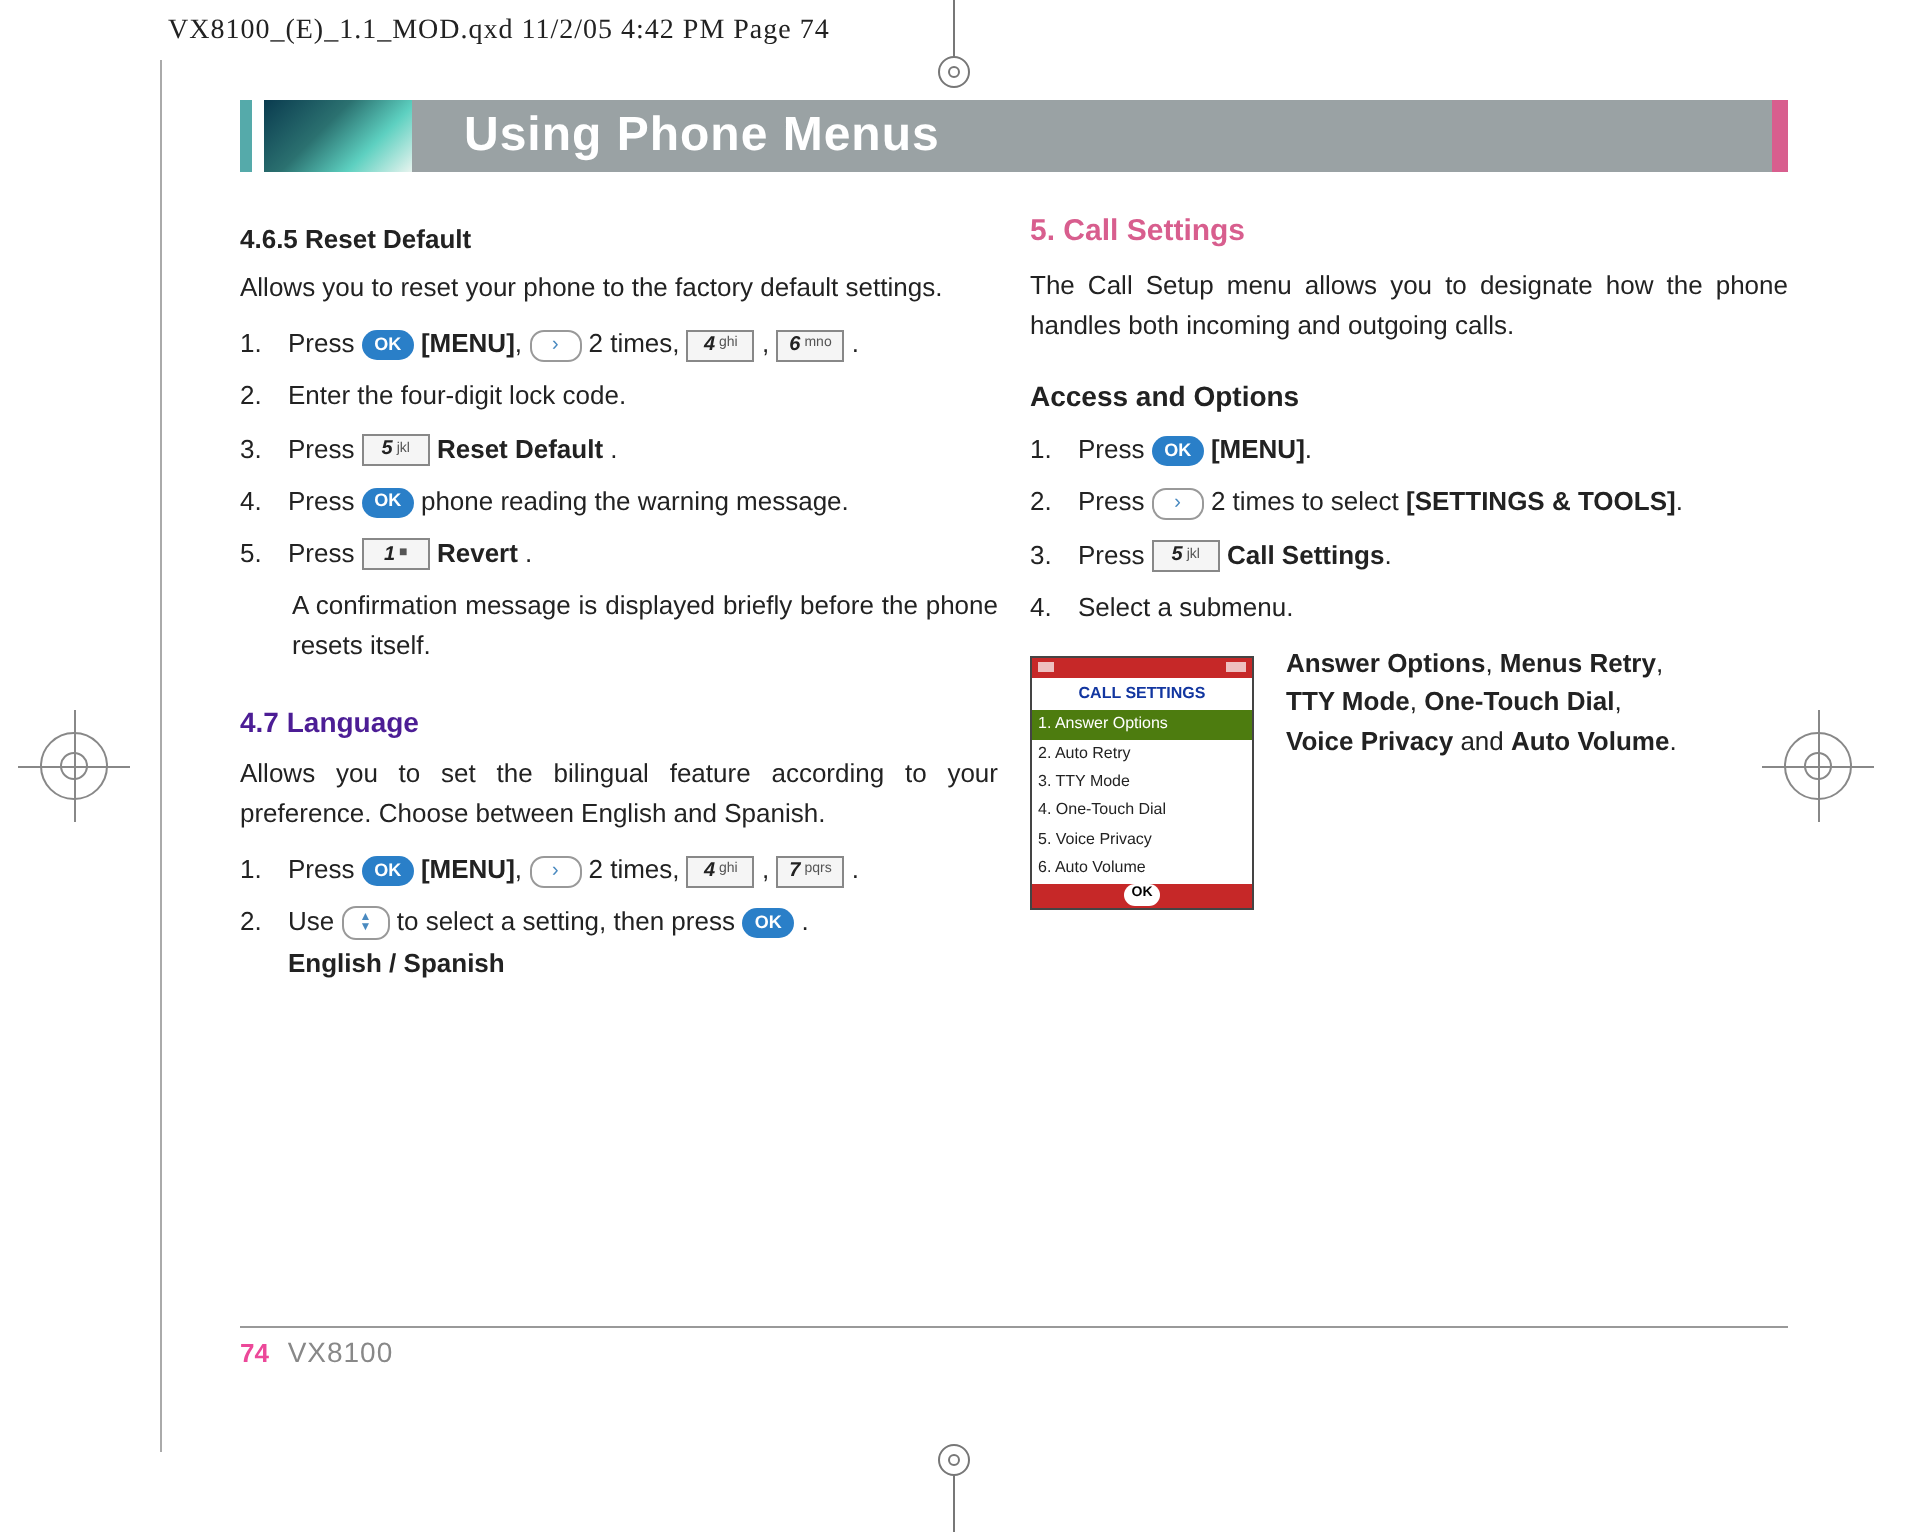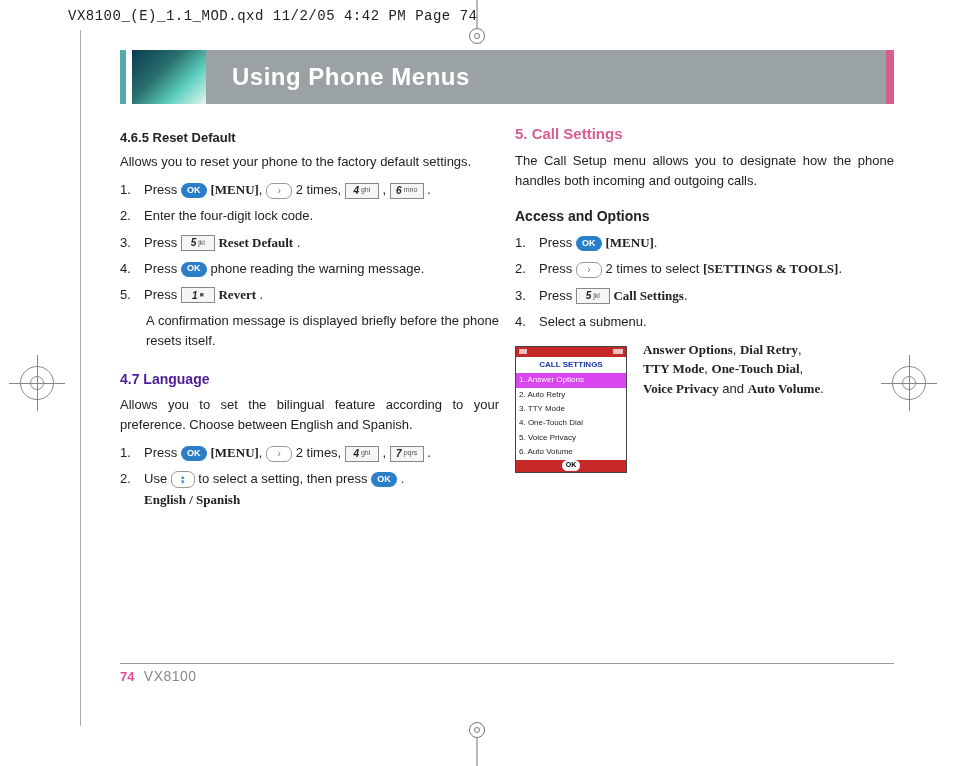--- a/index.html
+++ b/index.html
@@ -46,34 +46,34 @@
     display:flex; align-items:center; justify-content:center;
   }
   .side-mark-left { left:20px; }
   .side-mark-right { right:28px; }
   .side-inner {
     width:12px; height:12px; border:1px solid #888; border-radius:50%;
   }
   .side-cross-h{ position:absolute; width:56px; height:1px; background:#888; }
   .side-cross-v{ position:absolute; width:1px; height:56px; background:#888; }
   .slug {
-    position:absolute; top:8px; left:68px;
-    font-family: Liberation Mono, monospace;
+    position:absolute; top:8px; left:84px;
+    font-family: Liberation Serif, serif;
     font-size:14px; color:#222; letter-spacing:0.5px;
   }
   .gutter {
     position:absolute; top:30px; bottom:40px; left:80px; width:1px; background:#aaa;
   }
   .page {
     position:absolute;
     top:50px; left:120px; right:60px; bottom:60px;
   }
   .title-band {
     position:relative;
-    height:54px;
+    height:36px;
     display:flex; align-items:stretch;
     margin-bottom:18px;
   }
   .title-stripe-left {
     width:6px; background:#5aa; margin-right:6px;
   }
   .title-photo {
     width:74px;
     background: linear-gradient(135deg,#0a3b4f 0%, #2b7170 40%, #5dd0c0 70%, #e8f4ef 100%);
     position:relative;
@@ -129,31 +129,31 @@
     vertical-align:middle; font-size:6px; line-height:5px; color:#4a8ac0; background:#fff;
   }
   .key-btn {
     display:inline-flex; align-items:center; justify-content:center;
     min-width:26px; height:14px; border:1px solid #888; background:#f5f5f5;
     font-size:9px; vertical-align:middle; padding:0 3px;
     font-family: Arial, sans-serif;
   }
   .key-btn .n { font-weight:bold; font-style:italic; font-size:10px; margin-right:2px; }
   .key-btn .t { font-size:7px; color:#555; }
-  strong { font-weight:bold;font-family:Liberation Serif, serif; }
+  strong { font-weight:bold; }
   .phone-screen {
     width:110px; border:1px solid #444; background:#fff;
     font-size:8px; margin-top:6px;
   }
   .ps-top { height:10px; background:#c62828; position:relative; }
   .ps-top::before { content:""; position:absolute; left:3px; top:2px; width:8px; height:5px; background:#fff; opacity:.7; }
   .ps-top::after { content:""; position:absolute; right:3px; top:2px; width:10px; height:5px; background:#fff; opacity:.7; }
   .ps-title { background:#fff; color:#1236a0; text-align:center; font-weight:bold; padding:2px 0; }
   .ps-item { padding:1px 3px; }
-  .ps-sel { background:#d946ef; color:#fff; }
+  .ps-sel { background:#4d7c0f; color:#fff; }
   .ps-bottom { height:12px; background:#c62828; display:flex; align-items:center; justify-content:center; }
   .ps-ok { background:#fff; color:#000; font-size:7px; border-radius:6px; padding:0 4px; font-weight:bold; }
   .options-block { flex:1; padding-left:16px; font-size:13px; line-height:1.5; }
   .submenu-row { display:flex; align-items:flex-start; margin-top:8px; }
   .footer-rule {
     position:absolute; left:0; right:0; bottom:42px; height:1px; background:#999;
   }
   .footer-text {
     position:absolute; left:0; bottom:22px; font-size:12px;
   }
@@ -352,21 +352,21 @@
           <div class="ps-item">2. Auto Retry</div>
           <div class="ps-item">3. TTY Mode</div>
           <div class="ps-item">4. One-Touch Dial</div>
           <div class="ps-item">5. Voice Privacy</div>
           <div class="ps-item">6. Auto Volume</div>
           <div class="ps-bottom">
               <span class="ps-ok">OK</span>
             </div>
         </div>
         <div class="options-block">
-          <div><strong>Answer Options</strong><span>, </span><strong>Dial Retry</strong><span>,</span></div>
+          <div><strong>Answer Options</strong><span>, </span><strong>Menus Retry</strong><span>,</span></div>
           <div><strong>TTY Mode</strong><span>, </span><strong>One-Touch Dial</strong><span>,</span></div>
           <div><strong>Voice Privacy</strong><span> and </span><strong>Auto Volume</strong><span>.</span></div>
         </div>
       </div>
     </div>
   </div>
 
   <div class="footer-rule"></div>
   <div class="footer-text">
     <span class="pg">74</span>

